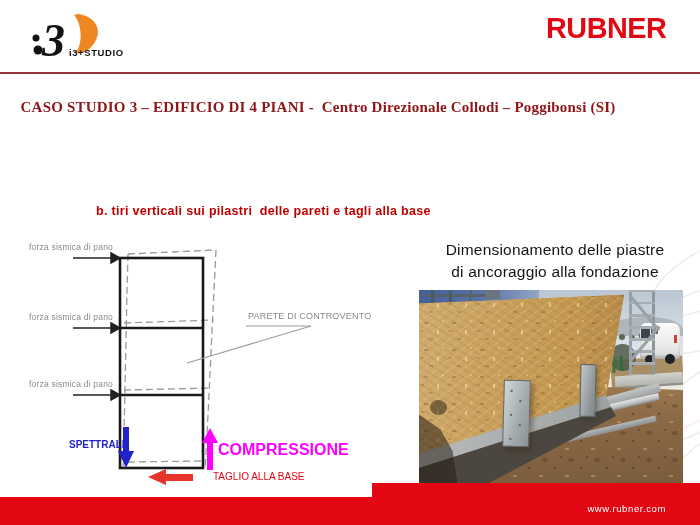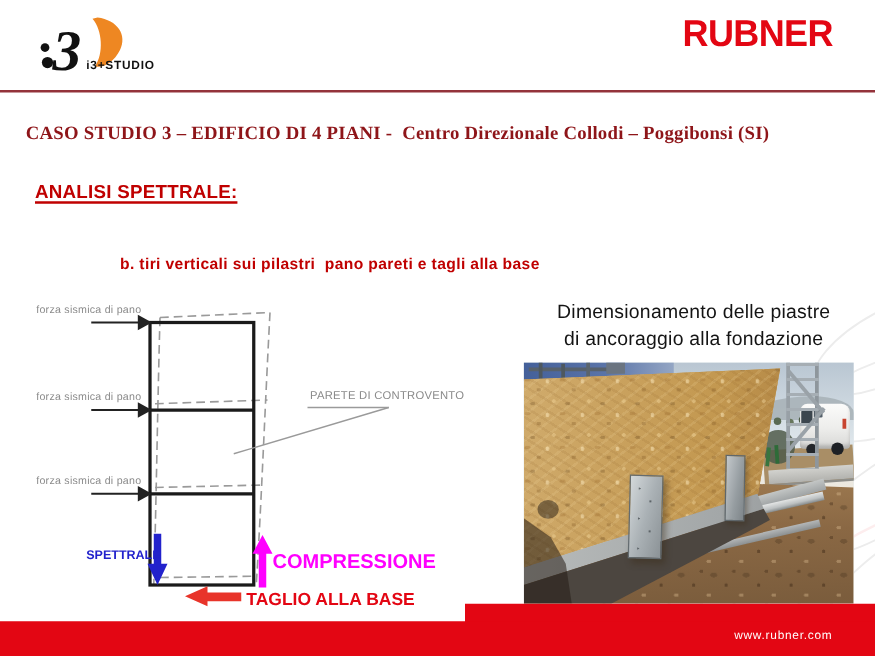--- a/index.html
+++ b/index.html
@@ -44,21 +44,21 @@
   
   .diagram{position:absolute; left:25px; top:240px; width:372px; height:252px;}
   .diagram svg{position:absolute; left:0; top:0;}
   .d-label{position:absolute; font-size:8.5px; color:#8a8a8a; letter-spacing:.2px; white-space:nowrap;}
   .d-force1{left:4px; top:2px;}
   .d-force2{left:4px; top:72px;}
   .d-force3{left:4px; top:139px;}
   .d-wall-label{left:223px; top:71px; font-size:9px;}
   .d-tension{position:absolute; left:44px; top:199px; font-size:10px; font-weight:bold; color:#2222cc; white-space:nowrap;}
   .d-compression{position:absolute; left:193px; top:201px; font-size:16px; font-weight:bold; color:#ff00ff; white-space:nowrap;}
-  .d-baseshear{position:absolute; left:172px; top:231px; font-size:14px; font-weight:bold; color:#e30613; white-space:nowrap;}
+  .d-baseshear{position:absolute; left:188px; top:231px; font-size:10px; font-weight:normal; color:#e30613; white-space:nowrap;}
   
   .caption{
     position:absolute; left:408px; top:239px; width:294px; text-align:center;
     font-size:15.5px; color:#141414; line-height:22px; letter-spacing:.2px;
   }
   .watermark{position:absolute; right:0; top:195px; width:46px; height:298px;}
   
   .photo{position:absolute; left:419px; top:290px; width:264px; height:193px; overflow:hidden; background:#dfe7ec;}
   .photo *{position:absolute;}
   .ph-sky{inset:0; background:linear-gradient(180deg,#b9c6d2 0%,#dde5ea 32%,#eee9df 52%,#e7e1d5 62%,#d8cdb9 75%);}
@@ -155,22 +155,21 @@
   </div>
 
   <div class="logo-rubner">
     <div class="rubner-name">RUBNER</div>
   </div>
 
   <div class="header-rule"></div>
 
   <div class="slide-title">CASO STUDIO 3 – EDIFICIO DI 4 PIANI -  Centro Direzionale Collodi – Poggibonsi (SI)</div>
 
-  <div class="section-heading">ANALISI SPETTRALE:</div>
-  <div class="section-subitem">b. tiri verticali sui pilastri  pano pareti e tagli alla base</div>
+  <div class="section-subitem">b. tiri verticali sui pilastri  delle pareti e tagli alla base</div>
 
   <div class="diagram">
     <svg width="372" height="252" viewBox="0 0 372 252">
 
       <g stroke="#9a9a9a" stroke-width="1.3" fill="none" stroke-dasharray="7 4">
         <path d="M103,14 L191,10"></path>
         <path d="M191,10 C187,85 184,165 180,228"></path>
         <path d="M103,14 C101,85 100,165 98,228"></path>
         <path d="M99,83 L189,80"></path>
         <path d="M99,150 L186,148"></path>

